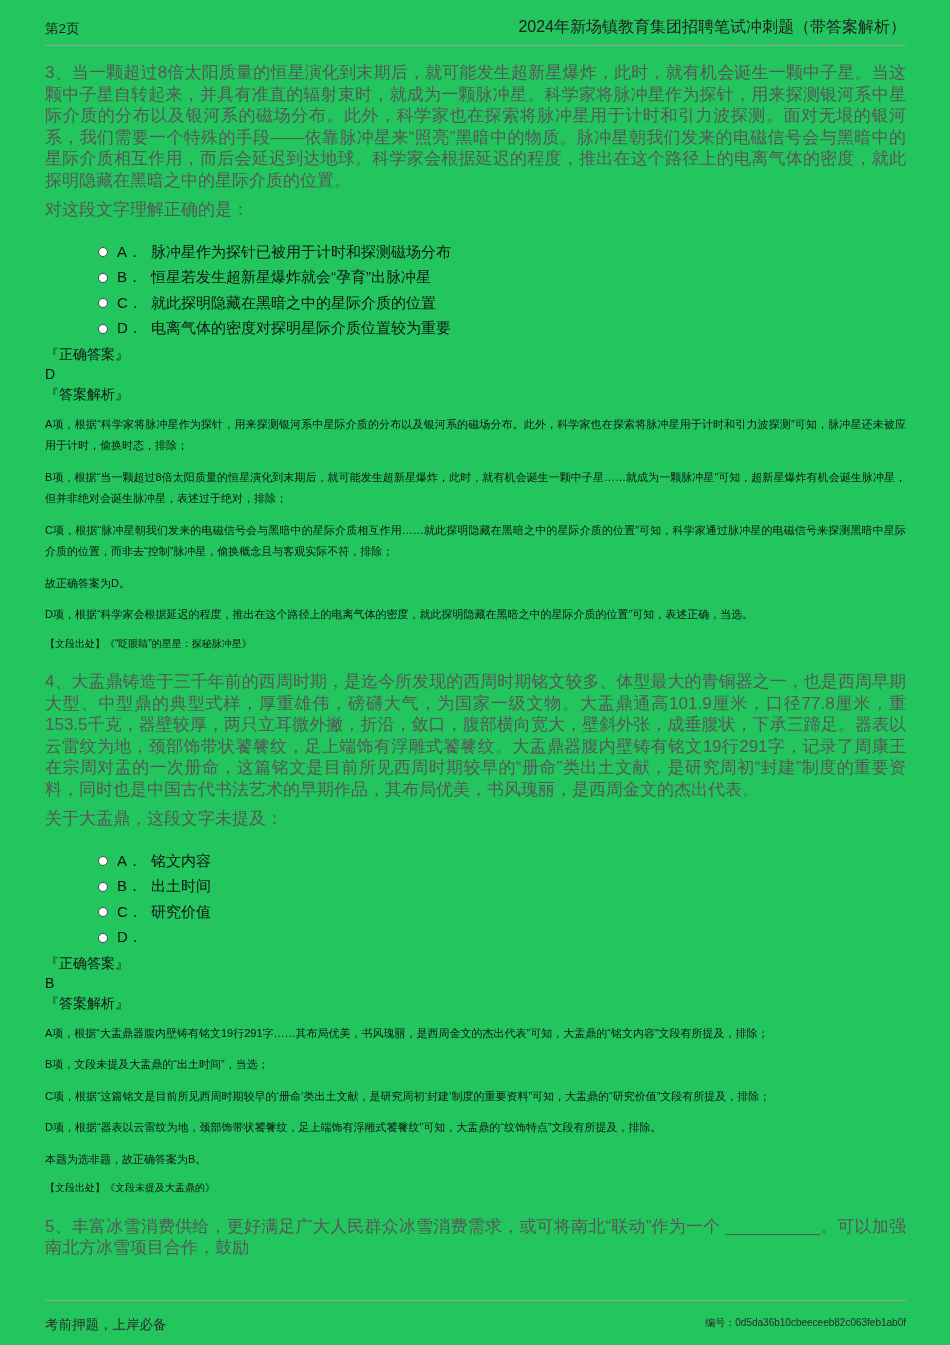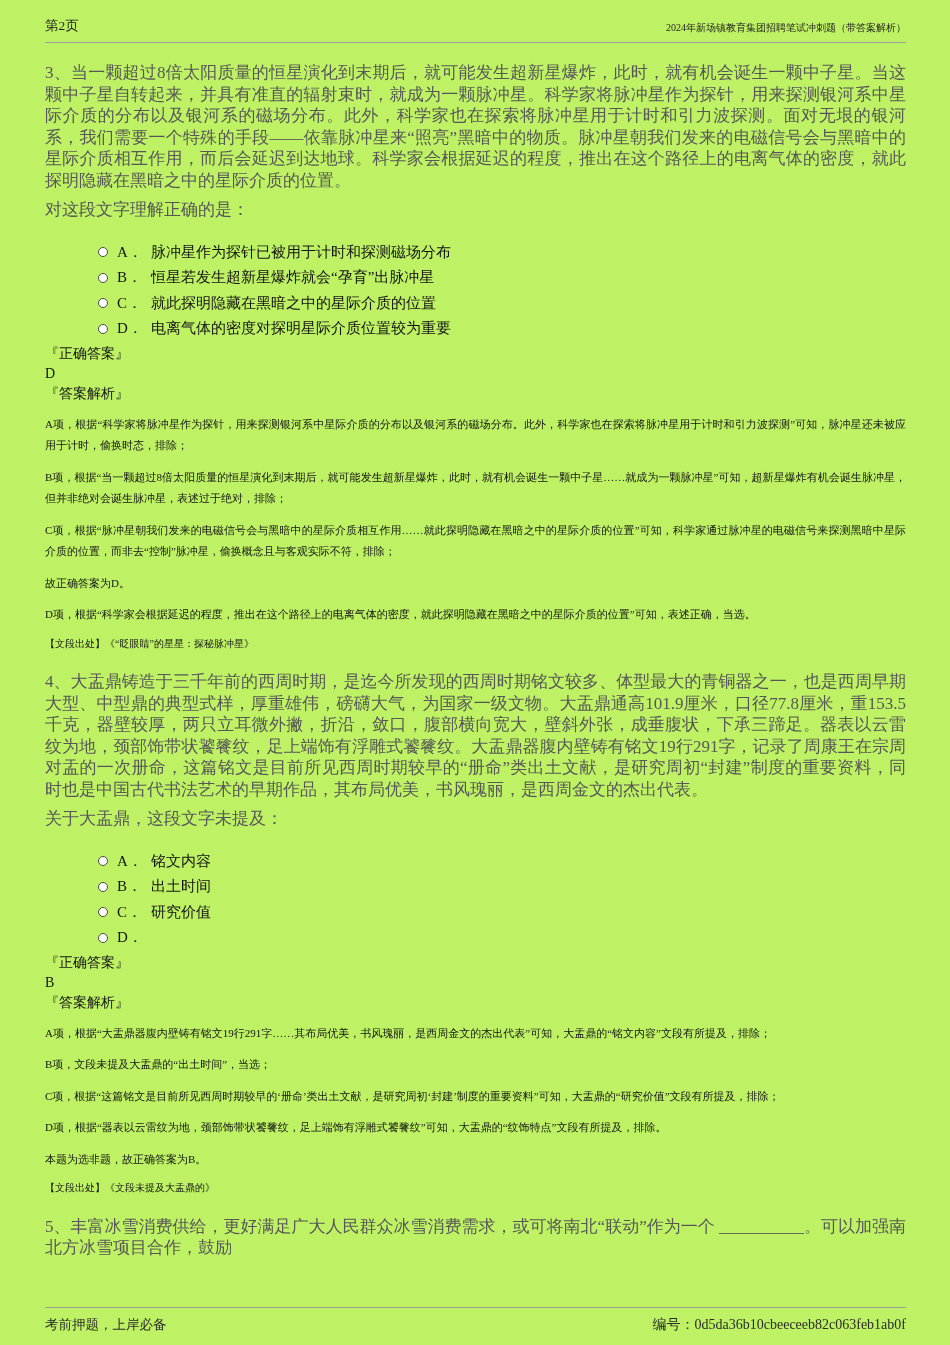--- a/index.html
+++ b/index.html
@@ -1,29 +1,29 @@
 <!DOCTYPE html>
 <html><head>
 <meta charset="utf-8">
 <style>
   html,body{margin:0;padding:0;background:#ffffff;}
   .page{
-    width:950px;height:1345px;position:relative;background:#bef264;overflow:hidden;
-    font-family:Liberation Serif, serif;
+    width:950px;height:1345px;position:relative;background:#22c55e;overflow:hidden;
+    font-family:Liberation Sans, sans-serif;
     -webkit-font-smoothing:antialiased;
   }
   
   .header{
     position:absolute;top:0;left:45px;right:44px;
     display:flex;justify-content:space-between;align-items:flex-end;
     padding:17px 0 7px 0;border-bottom:1px solid #9e9e9e;
     color:#1f1f1f;
   }
   .header .page-no{font-size:13.5px;}
-  .header .title{font-size:10px;}
+  .header .title{font-size:16px;}
   
   .main{position:absolute;top:43px;left:45px;right:44px;padding-top:19px;}
   .question{margin-top:17px;}
   .question:first-child{margin-top:0;}
   .stem,.prompt{
     font-size:17px;line-height:21.5px;color:#575757;
     text-align:justify;margin:0;
   }
   .prompt{margin-top:8px;}
   .options{margin-top:19px;}
@@ -44,24 +44,24 @@
     color:#141414;text-align:justify;
   }
   .conclusion{margin-top:10px;}
   .source{
     margin:7px 0 0 0;font-size:10px;line-height:21.5px;color:#141414;
   }
   
   .footer{
     position:absolute;left:45px;right:44px;bottom:11px;
     display:flex;justify-content:space-between;align-items:flex-start;
-    border-top:1px solid #9e9e9e;padding-top:8px;color:#2b2b2b;
+    border-top:1px solid #9e9e9e;padding-top:15px;color:#2b2b2b;
   }
   .footer .f-left{font-size:13.5px;}
-  .footer .f-right{font-size:14px;}
+  .footer .f-right{font-size:10px;}
 </style>
 </head>
 <body>
 
 <div class="page">
 
   <div class="header">
     <span class="page-no">第2页</span>
     <span class="title">2024年新场镇教育集团招聘笔试冲刺题（带答案解析）</span>
   </div>

